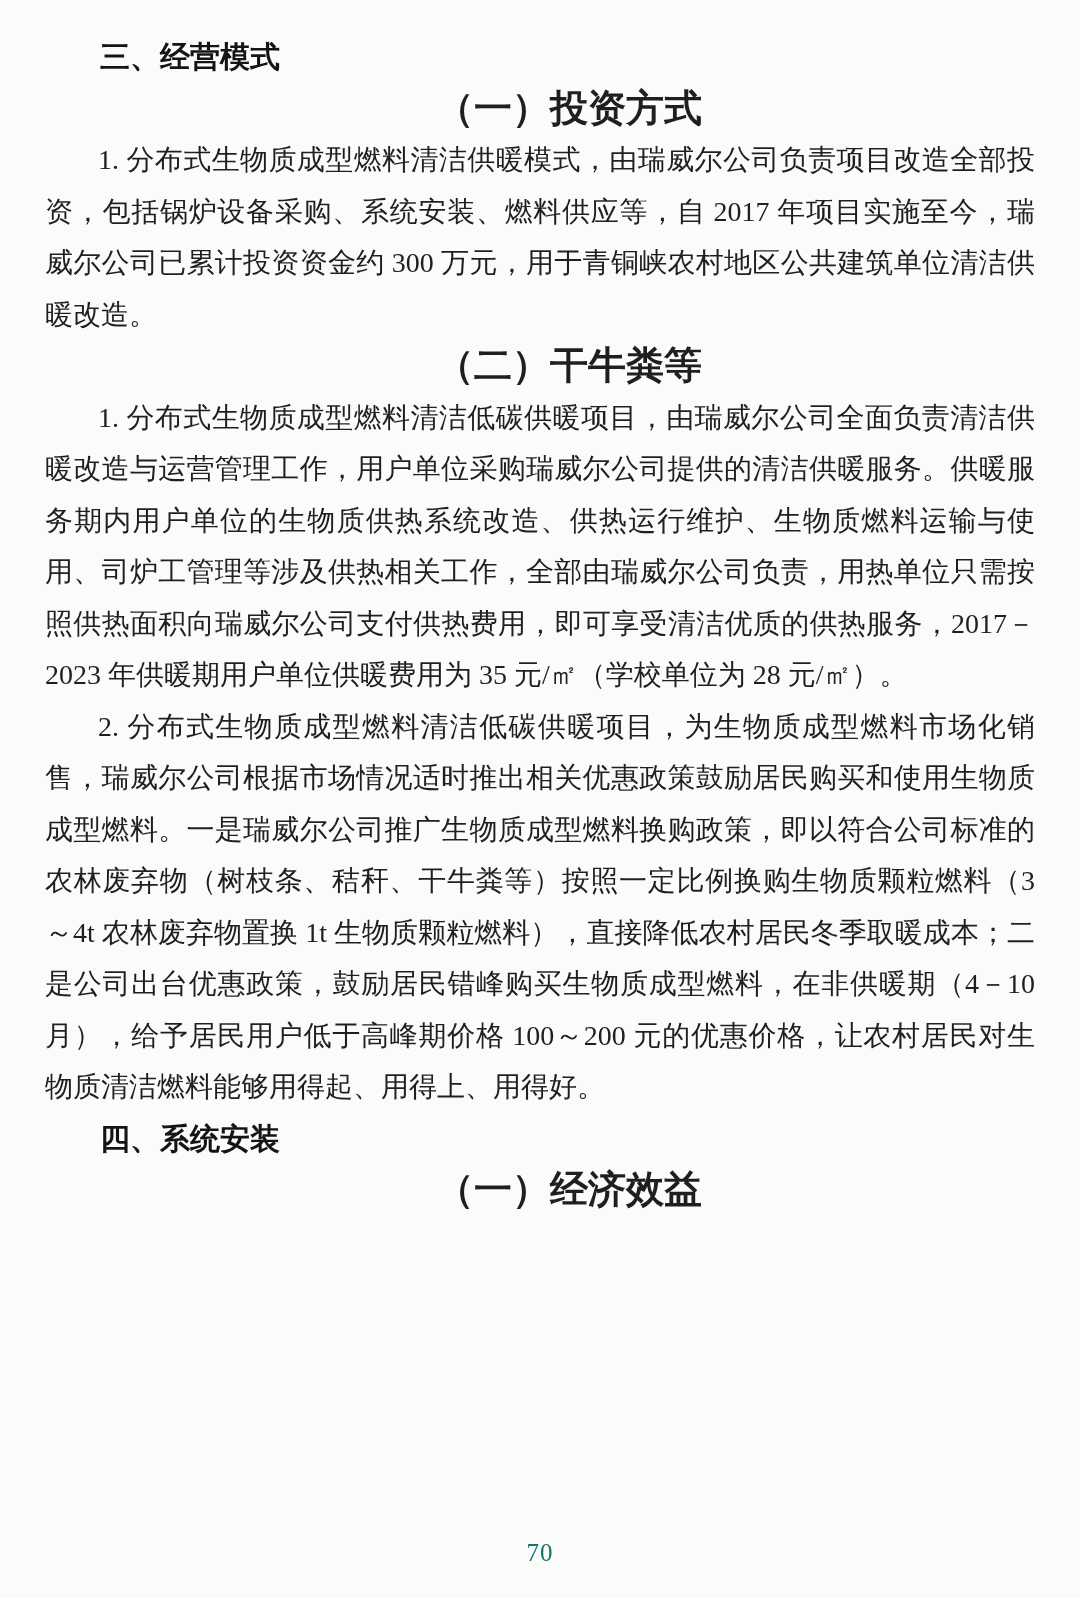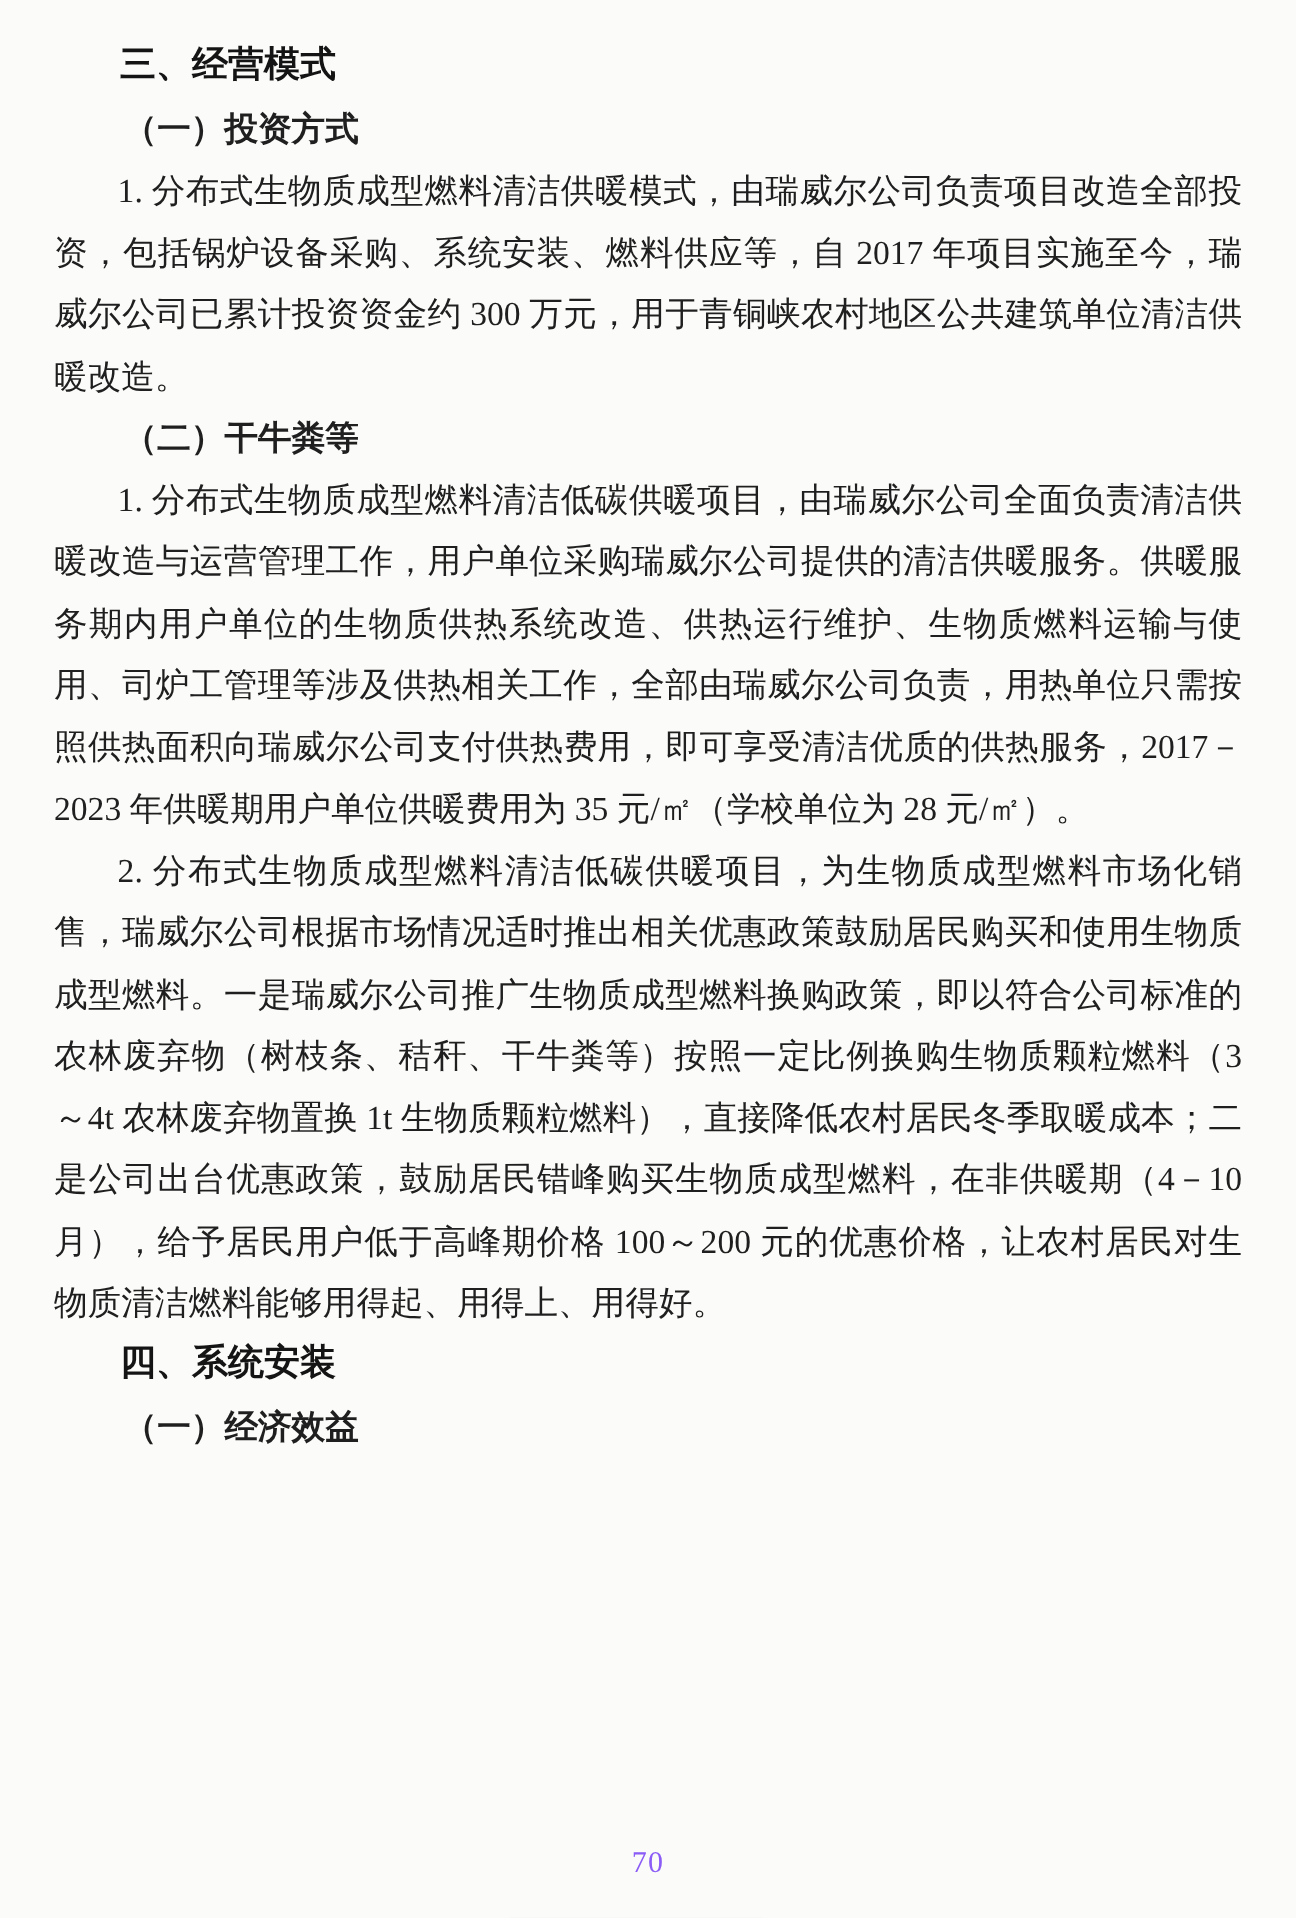--- a/index.html
+++ b/index.html
@@ -20,43 +20,43 @@
     line-height: 51.5px;
     padding: 31px 45px 0 45px;
     overflow: hidden;
   }
   .block {
     margin: 0;
     text-align: justify;
     text-justify: inter-character;
   }
   .heading-1 {
-    font-family: Liberation Mono, monospace;
+    font-family: Liberation Sans, sans-serif;
     font-weight: 700;
     font-size: 30px;
     color: #141414;
     padding-left: 55px;
     text-align: left;
   }
   .heading-2 {
     padding-left: 58px;
-    font-size: 28px;
-    text-align: left;
+    font-size: 38px;
+    text-align: center;
   }
   .para {
     text-indent: 53px;
   }
   .page-number {
     position: absolute;
     left: 0;
     right: 0;
     top: 1527px;
     text-align: center;
     font-size: 25px;
-    color: #8b5cf6;
+    color: #0f766e;
     letter-spacing: 1px;
   }
 </style>
 </head>
 <body>
 
 <div class="page">
 
   <h2 class="block heading-1">三、经营模式</h2>
 

